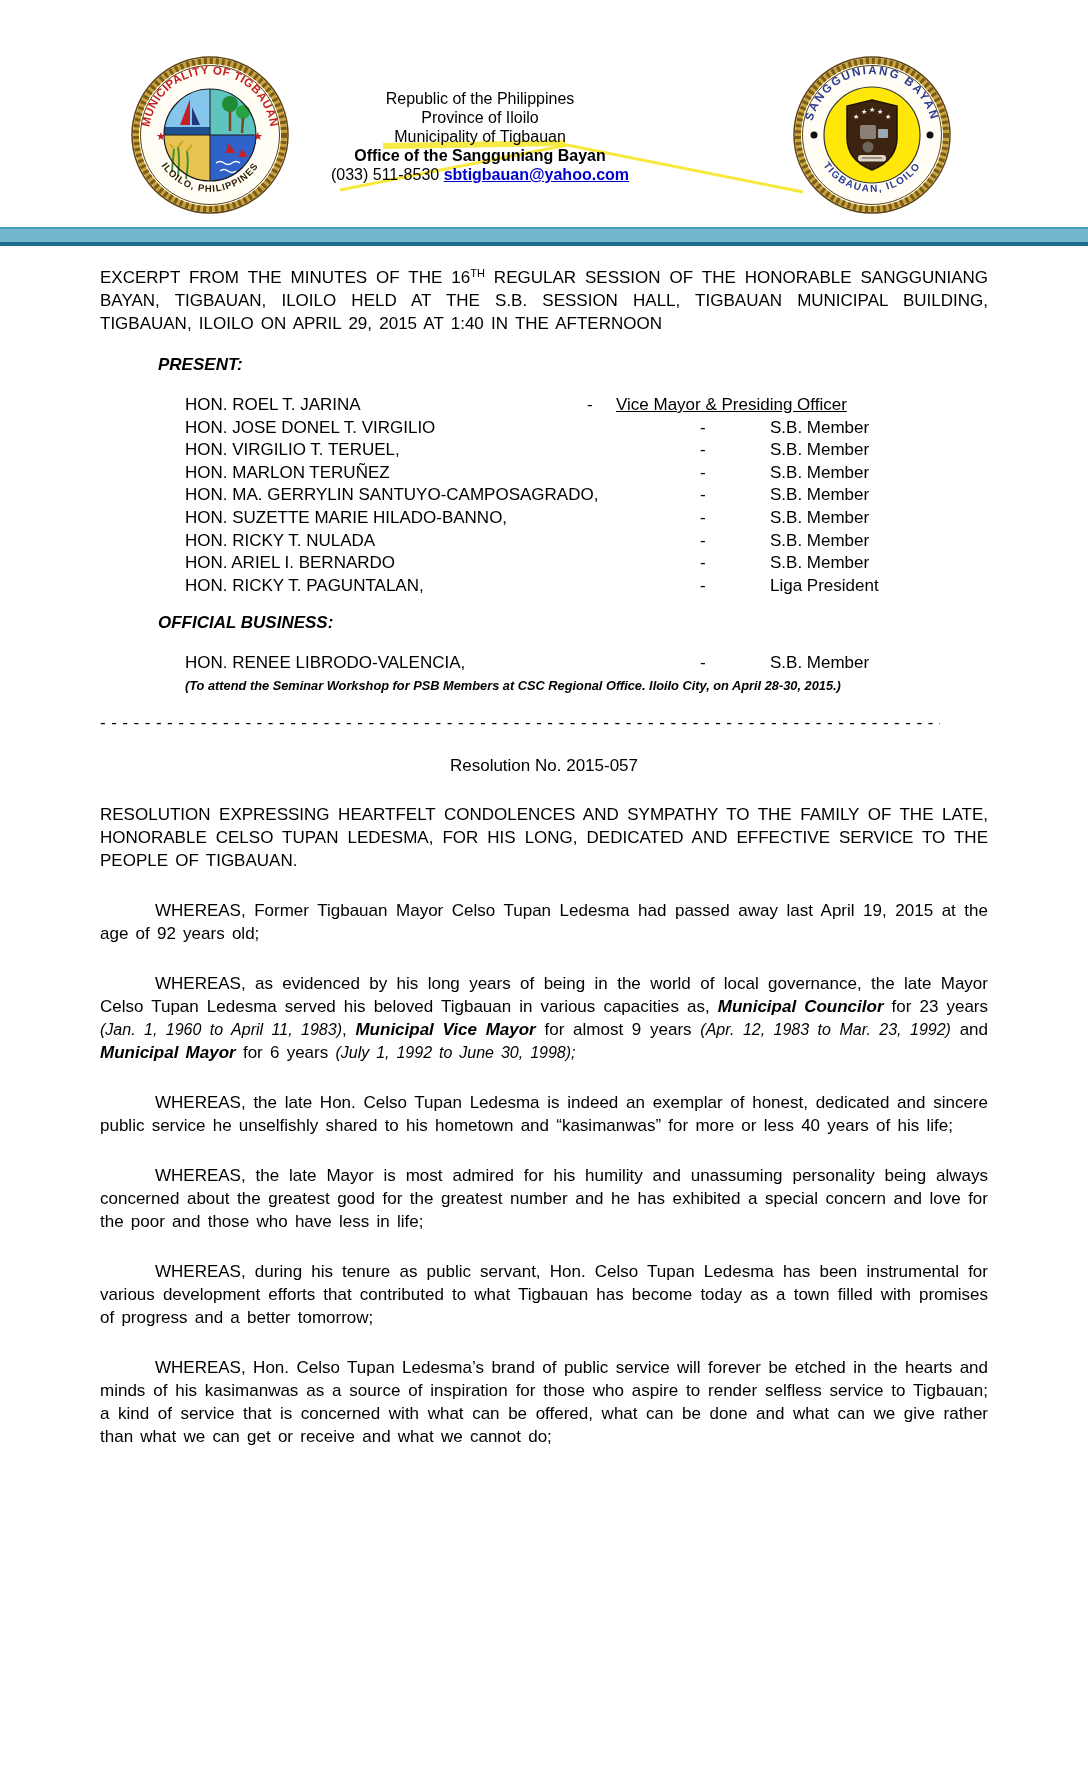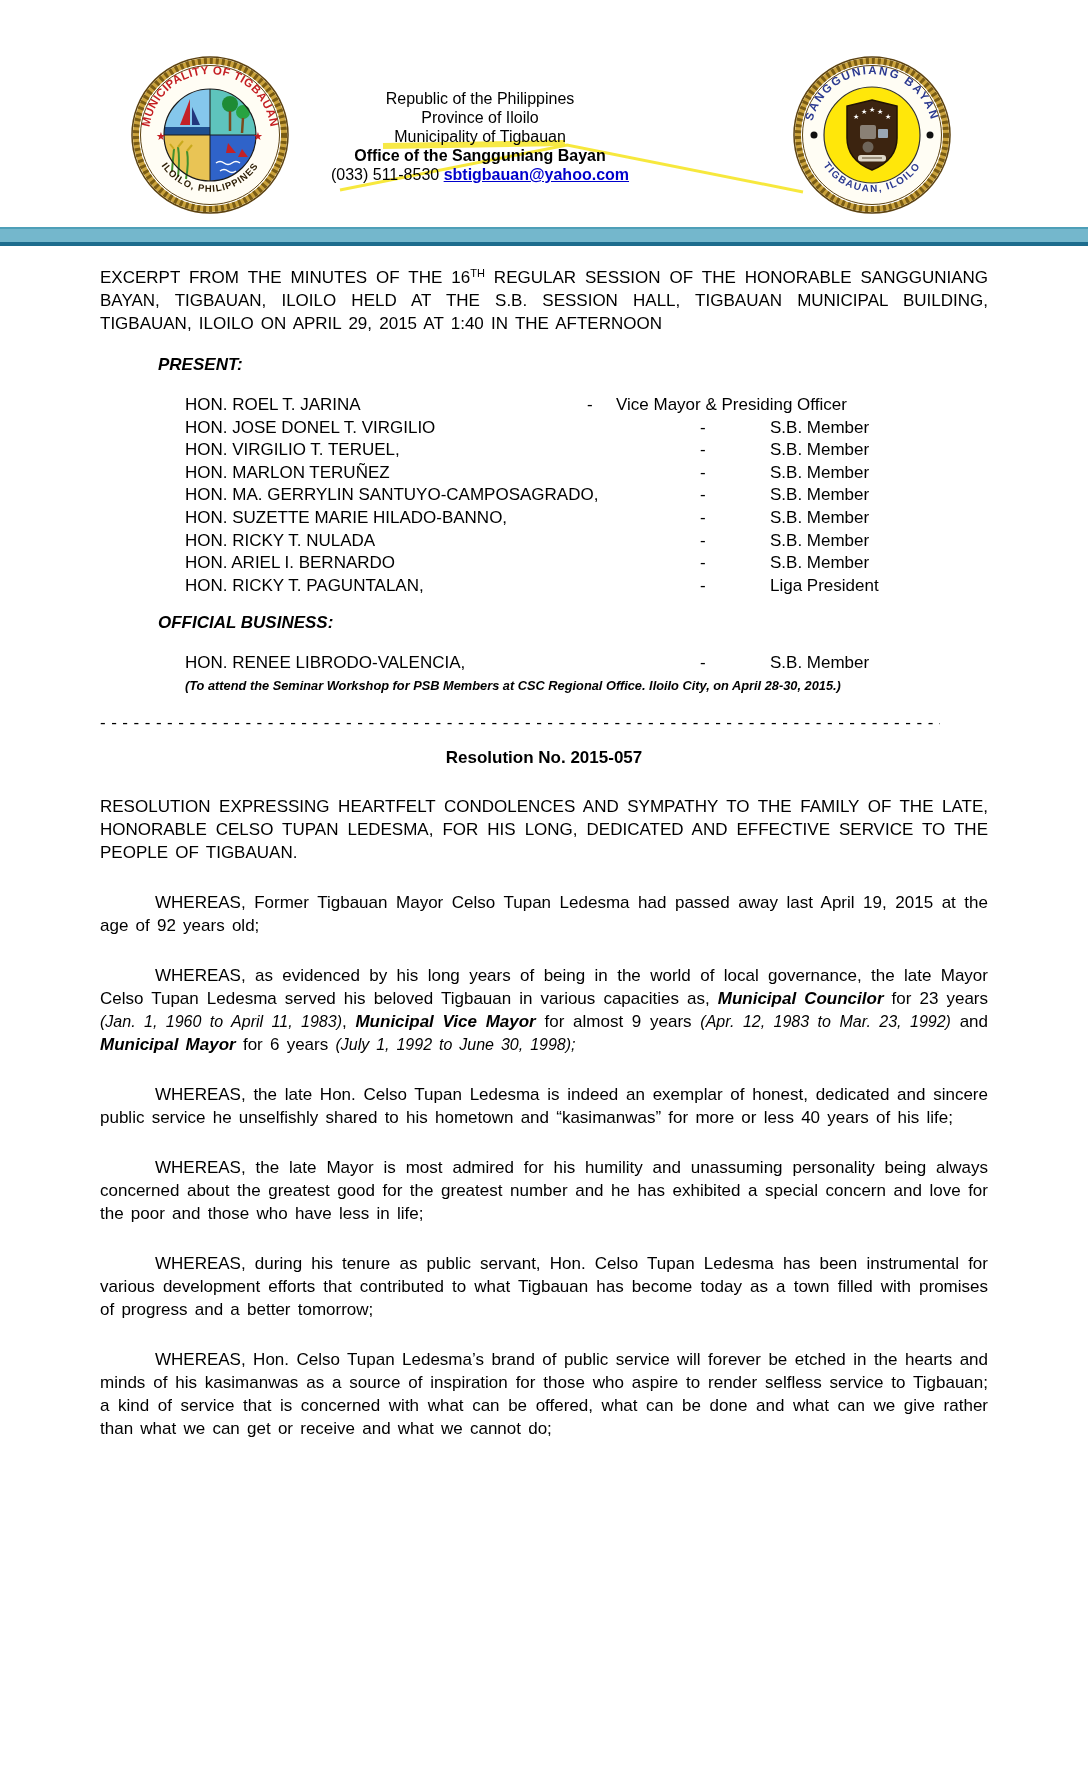--- a/index.html
+++ b/index.html
@@ -29,25 +29,25 @@
   .run-sup{font-size:11px;vertical-align:6px;}
   .run-bi{font-weight:bold;font-style:italic;}
   .run-i{font-style:italic;font-size:16px;}
   .present-block{margin-top:18px;}
   .block-label{font-weight:bold;font-style:italic;margin-left:58px;}
   .member-list{margin-top:18px;}
   .member-row{position:relative;padding-left:85px;line-height:22.6px;white-space:nowrap;}
   .m-dash{position:absolute;left:600px;}
   .m-pos{position:absolute;left:670px;}
   .member-row.wide .m-dash{left:487px;}
-  .member-row.wide .m-pos{left:516px;}
+  .member-row.wide .m-pos{left:516px;text-decoration:underline;}
   .ob-block{margin-top:14px;}
   .ob-note{font-size:12.8px;font-weight:bold;font-style:italic;padding-left:85px;line-height:18px;margin-top:2px;}
   .divider{margin-top:16px;width:840px;white-space:nowrap;overflow:hidden;letter-spacing:.4px;}
-  .res-no{text-align:center;font-weight:bold;margin-top:12px;}
+  .res-no{text-align:center;font-weight:normal;margin-top:20px;}
   .res-title{margin-top:26px;}
   .body-par{text-align:justify;word-spacing:2.5px;text-indent:55px;margin:27px 0 0 0;}
 </style>
 </head>
 <body>
 
 <div class="page">
 
   <svg class="swoosh" width="1088" height="230">
     <line x1="383" y1="146" x2="565" y2="143" stroke="#f7e733" stroke-width="6" opacity="0.9"></line>

